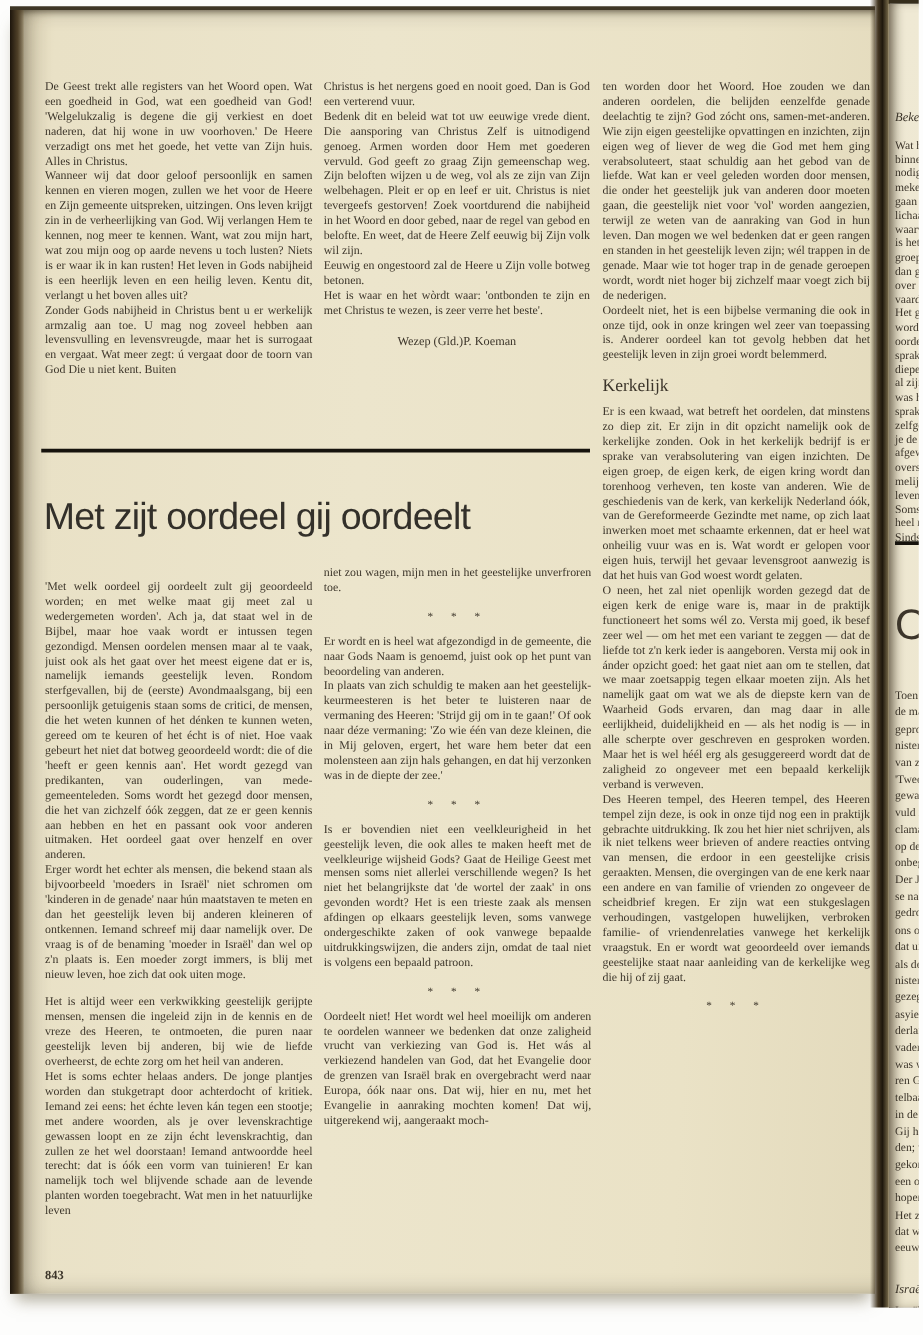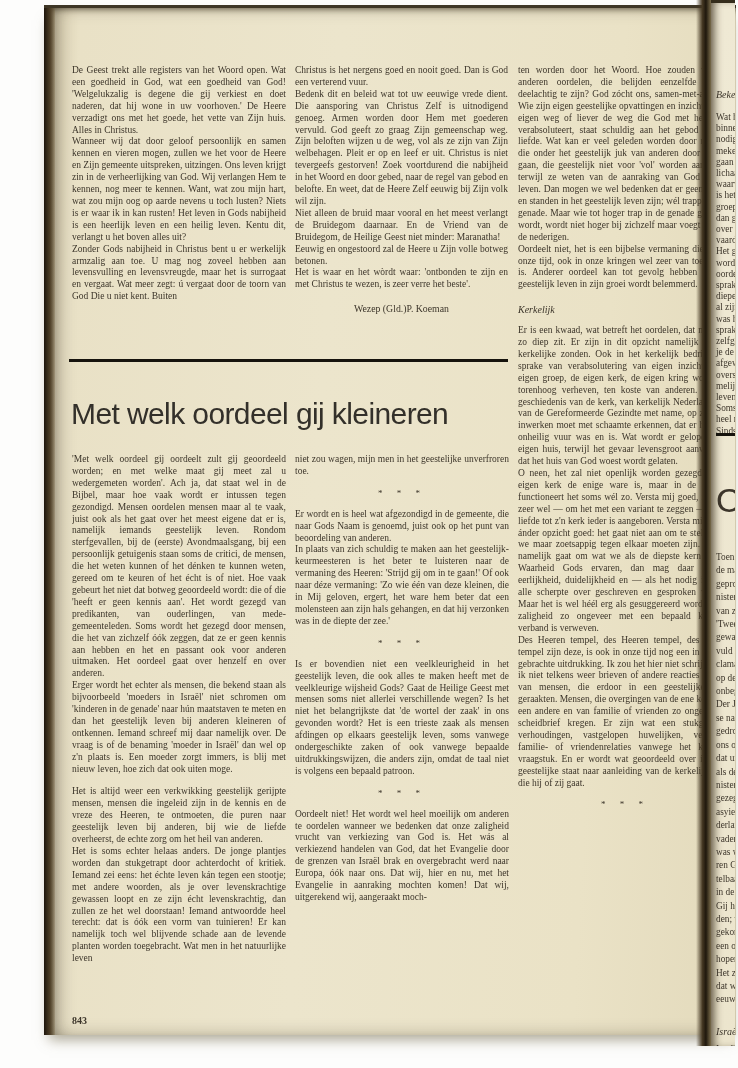--- a/index.html
+++ b/index.html
@@ -9,42 +9,41 @@
     font-family:"Liberation Serif","DejaVu Serif",serif;
   }
   
   .page {
     position:absolute; left:8px; top:5px; width:692px; height:1030px;
     background:linear-gradient(93deg,#ddd3b4 0%,#e9e1c6 5%,#ece5cc 40%,#eae2c6 78%,#e3dabc 100%);
     border-top:3px solid #3e3626;
     box-shadow: inset 16px 0 22px -10px rgba(28,20,8,0.85),
                 inset 0 4px 6px -3px rgba(40,30,12,0.6),
                 0 10px 12px -5px rgba(110,100,70,0.55);
-    margin-left: 36px;
   }
   .spine-left { position:absolute; left:0; top:0; width:11px; height:100%;
     background:linear-gradient(90deg,#1d150c 0%,#4e3f27 55%,rgba(120,100,60,0.25) 100%); }
   .bodytext { position:absolute; font-size:9.5px; line-height:11.9px; text-align:justify;
     color:#3c352a; overflow:hidden; hyphens:auto; }
   .bodytext p { margin:0; }
   .gap { margin-top:11px !important; }
   .col1t { left:28px; top:57px; width:214px; height:298px; }
   .col2t { left:251px; top:57px; width:213px; height:298px; }
   .col3  { left:474px; top:57px; width:214px; height:954px; }
-  .col1m { left:28px; top:446px; width:214px; height:568px; }
+  .col1m { left:28px; top:457px; width:214px; height:568px; }
   .col2m { left:251px; top:446px; width:214px; height:568px; }
   .rule { position:absolute; left:25px; top:351px; width:439px; height:3px; background:#16130d; }
   .headline {
     position:absolute; left:27px; top:389px; width:440px;
     font-family:"Liberation Sans","DejaVu Sans",sans-serif;
     font-size:30px; letter-spacing:-0.6px; color:#33302a; white-space:nowrap;
   }
   .signature { display:flex; justify-content:center; margin-top:12px; font-size:9.8px; }
   .sep { text-align:center; letter-spacing:6px; font-size:9px; margin:10px 0 9px; }
-  .subhead { font-style:italic; font-size:10px; margin:13px 0 9px; }
+  .subhead { font-size:14px; margin:13px 0 9px; }
   .pagenum { position:absolute; left:28px; top:1007px; font-size:10px; font-weight:bold; color:#3c352a; }
   
   .gutter { position:absolute; left:696px; top:0; width:16px; height:1046px;
     background:linear-gradient(90deg,rgba(60,48,28,0) 0%,#453823 40%,#1e170c 62%,#8b7c57 100%); }
   .sliver {
     position:absolute; left:711px; top:0; width:24px; height:1046px; overflow:hidden;
     background:linear-gradient(180deg,#efe9d4 0%,#ece5cd 100%);
     border-top:3px solid #352d1c;
     box-shadow:inset 7px 0 9px -4px rgba(45,34,15,0.75);
   }
@@ -65,41 +64,40 @@
 
   <div class="bodytext col1t">
     <p>De Geest trekt alle registers van het Woord open. Wat een goedheid in God, wat een goedheid van God! 'Welgelukzalig is degene die gij verkiest en doet naderen, dat hij wone in uw voorhoven.' De Heere verzadigt ons met het goede, het vette van Zijn huis. Alles in Christus.</p>
     <p>Wanneer wij dat door geloof persoonlijk en samen kennen en vieren mogen, zullen we het voor de Heere en Zijn gemeente uitspreken, uitzingen. Ons leven krijgt zin in de verheerlijking van God. Wij verlangen Hem te kennen, nog meer te kennen. Want, wat zou mijn hart, wat zou mijn oog op aarde nevens u toch lusten? Niets is er waar ik in kan rusten! Het leven in Gods nabijheid is een heerlijk leven en een heilig leven. Kentu dit, verlangt u het boven alles uit?</p>
     <p>Zonder Gods nabijheid in Christus bent u er werkelijk armzalig aan toe. U mag nog zoveel hebben aan levensvulling en levensvreugde, maar het is surrogaat en vergaat. Wat meer zegt: ú vergaat door de toorn van God Die u niet kent. Buiten</p>
   </div>
 
   <div class="bodytext col2t">
     <p>Christus is het nergens goed en nooit goed. Dan is God een verterend vuur.</p>
     <p>Bedenk dit en beleid wat tot uw eeuwige vrede dient. Die aansporing van Christus Zelf is uitnodigend genoeg. Armen worden door Hem met goederen vervuld. God geeft zo graag Zijn gemeenschap weg. Zijn beloften wijzen u de weg, vol als ze zijn van Zijn welbehagen. Pleit er op en leef er uit. Christus is niet tevergeefs gestorven! Zoek voortdurend die nabijheid in het Woord en door gebed, naar de regel van gebod en belofte. En weet, dat de Heere Zelf eeuwig bij Zijn volk wil zijn.</p>
-    <p>Niet alleen de bruid maar vooral en het meest verlangt de Bruidegom daarnaar. En de Vriend van de Bruidegom, de Heilige Geest niet minder: Maranatha!</p>
     <p>Eeuwig en ongestoord zal de Heere u Zijn volle botweg betonen.</p>
     <p>Het is waar en het wòrdt waar: 'ontbonden te zijn en met Christus te wezen, is zeer verre het beste'.</p>
     <div class="signature">
       <span>Wezep (Gld.)</span>
       <span>P. Koeman</span>
     </div>
   </div>
 
   <div class="bodytext col3">
     <p>ten worden door het Woord. Hoe zouden we dan anderen oordelen, die belijden eenzelfde genade deelachtig te zijn? God zócht ons, samen-met-anderen. Wie zijn eigen geestelijke opvattingen en inzichten, zijn eigen weg of liever de weg die God met hem ging verabsoluteert, staat schuldig aan het gebod van de liefde. Wat kan er veel geleden worden door mensen, die onder het geestelijk juk van anderen door moeten gaan, die geestelijk niet voor 'vol' worden aangezien, terwijl ze weten van de aanraking van God in hun leven. Dan mogen we wel bedenken dat er geen rangen en standen in het geestelijk leven zijn; wél trappen in de genade. Maar wie tot hoger trap in de genade geroepen wordt, wordt niet hoger bij zichzelf maar voegt zich bij de nederigen.</p>
     <p>Oordeelt niet, het is een bijbelse vermaning die ook in onze tijd, ook in onze kringen wel zeer van toepassing is. Anderer oordeel kan tot gevolg hebben dat het geestelijk leven in zijn groei wordt belemmerd.</p>
     <div class="subhead">Kerkelijk</div>
     <p>Er is een kwaad, wat betreft het oordelen, dat minstens zo diep zit. Er zijn in dit opzicht namelijk ook de kerkelijke zonden. Ook in het kerkelijk bedrijf is er sprake van verabsolutering van eigen inzichten. De eigen groep, de eigen kerk, de eigen kring wordt dan torenhoog verheven, ten koste van anderen. Wie de geschiedenis van de kerk, van kerkelijk Nederland óók, van de Gereformeerde Gezindte met name, op zich laat inwerken moet met schaamte erkennen, dat er heel wat onheilig vuur was en is. Wat wordt er gelopen voor eigen huis, terwijl het gevaar levensgroot aanwezig is dat het huis van God woest wordt gelaten.</p>
     <p>O neen, het zal niet openlijk worden gezegd dat de eigen kerk de enige ware is, maar in de praktijk functioneert het soms wél zo. Versta mij goed, ik besef zeer wel — om het met een variant te zeggen — dat de liefde tot z'n kerk ieder is aangeboren. Versta mij ook in ánder opzicht goed: het gaat niet aan om te stellen, dat we maar zoetsappig tegen elkaar moeten zijn. Als het namelijk gaat om wat we als de diepste kern van de Waarheid Gods ervaren, dan mag daar in alle eerlijkheid, duidelijkheid en — als het nodig is — in alle scherpte over geschreven en gesproken worden. Maar het is wel héél erg als gesuggereerd wordt dat de zaligheid zo ongeveer met een bepaald kerkelijk verband is verweven.</p>
     <p>Des Heeren tempel, des Heeren tempel, des Heeren tempel zijn deze, is ook in onze tijd nog een in praktijk gebrachte uitdrukking. Ik zou het hier niet schrijven, als ik niet telkens weer brieven of andere reacties ontving van mensen, die erdoor in een geestelijke crisis geraakten. Mensen, die overgingen van de ene kerk naar een andere en van familie of vrienden zo ongeveer de scheidbrief kregen. Er zijn wat een stukgeslagen verhoudingen, vastgelopen huwelijken, verbroken familie- of vriendenrelaties vanwege het kerkelijk vraagstuk. En er wordt wat geoordeeld over iemands geestelijke staat naar aanleiding van de kerkelijke weg die hij of zij gaat.</p>
     <div class="sep">* * *</div>
   </div>
 
   <div class="rule"></div>
-  <div class="headline">Met welk oordeel gij kleineren</div>
+  <div class="headline">Met zijt oordeel gij oordeelt</div>
 
   <div class="bodytext col1m">
     <p>'Met welk oordeel gij oordeelt zult gij geoordeeld worden; en met welke maat gij meet zal u wedergemeten worden'. Ach ja, dat staat wel in de Bijbel, maar hoe vaak wordt er intussen tegen gezondigd. Mensen oordelen mensen maar al te vaak, juist ook als het gaat over het meest eigene dat er is, namelijk iemands geestelijk leven. Rondom sterfgevallen, bij de (eerste) Avondmaalsgang, bij een persoonlijk getuigenis staan soms de critici, de mensen, die het weten kunnen of het dénken te kunnen weten, gereed om te keuren of het écht is of niet. Hoe vaak gebeurt het niet dat botweg geoordeeld wordt: die of die 'heeft er geen kennis aan'. Het wordt gezegd van predikanten, van ouderlingen, van mede-gemeenteleden. Soms wordt het gezegd door mensen, die het van zichzelf óók zeggen, dat ze er geen kennis aan hebben en het en passant ook voor anderen uitmaken. Het oordeel gaat over henzelf en over anderen.</p>
     <p>Erger wordt het echter als mensen, die bekend staan als bijvoorbeeld 'moeders in Israël' niet schromen om 'kinderen in de genade' naar hún maatstaven te meten en dan het geestelijk leven bij anderen kleineren of ontkennen. Iemand schreef mij daar namelijk over. De vraag is of de benaming 'moeder in Israël' dan wel op z'n plaats is. Een moeder zorgt immers, is blij met nieuw leven, hoe zich dat ook uiten moge.</p>
     <p class="gap">Het is altijd weer een verkwikking geestelijk gerijpte mensen, mensen die ingeleid zijn in de kennis en de vreze des Heeren, te ontmoeten, die puren naar geestelijk leven bij anderen, bij wie de liefde overheerst, de echte zorg om het heil van anderen.</p>
     <p>Het is soms echter helaas anders. De jonge plantjes worden dan stukgetrapt door achterdocht of kritiek. Iemand zei eens: het échte leven kán tegen een stootje; met andere woorden, als je over levenskrachtige gewassen loopt en ze zijn écht levenskrachtig, dan zullen ze het wel doorstaan! Iemand antwoordde heel terecht: dat is óók een vorm van tuinieren! Er kan namelijk toch wel blijvende schade aan de levende planten worden toegebracht. Wat men in het natuurlijke leven</p>
   </div>
 
   <div class="bodytext col2m">
     <p>niet zou wagen, mijn men in het geestelijke unverfroren toe.</p>

